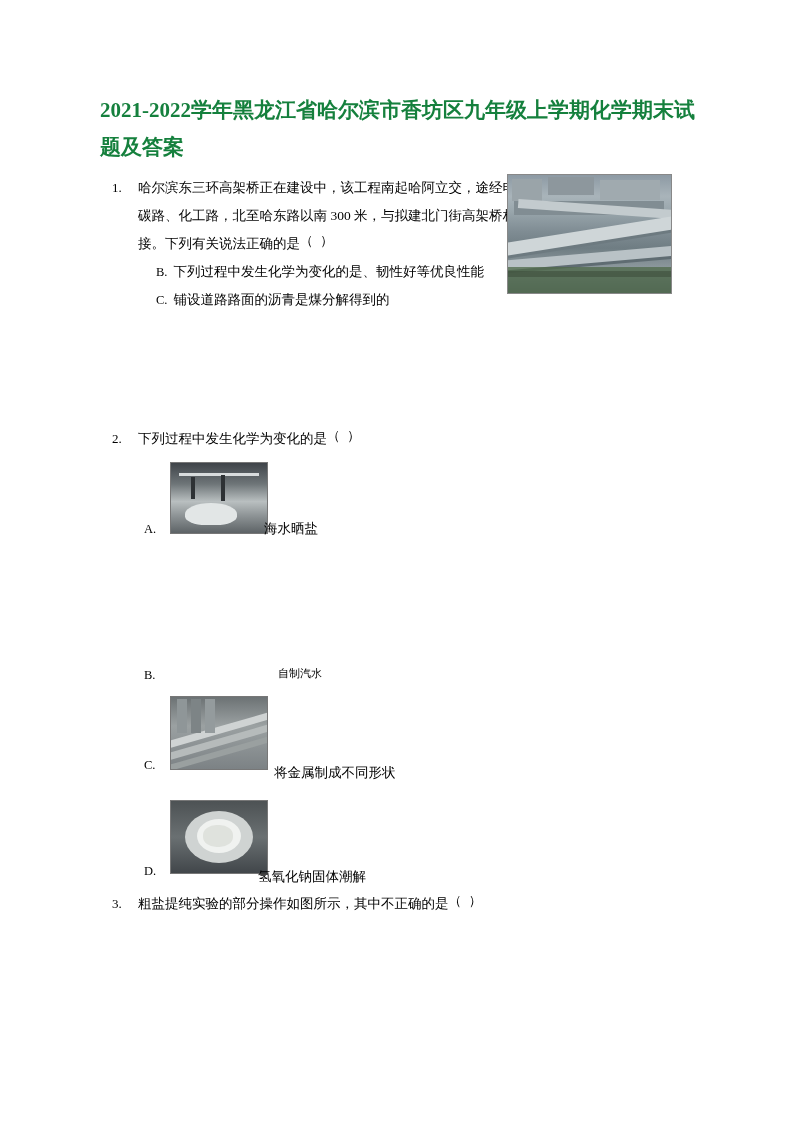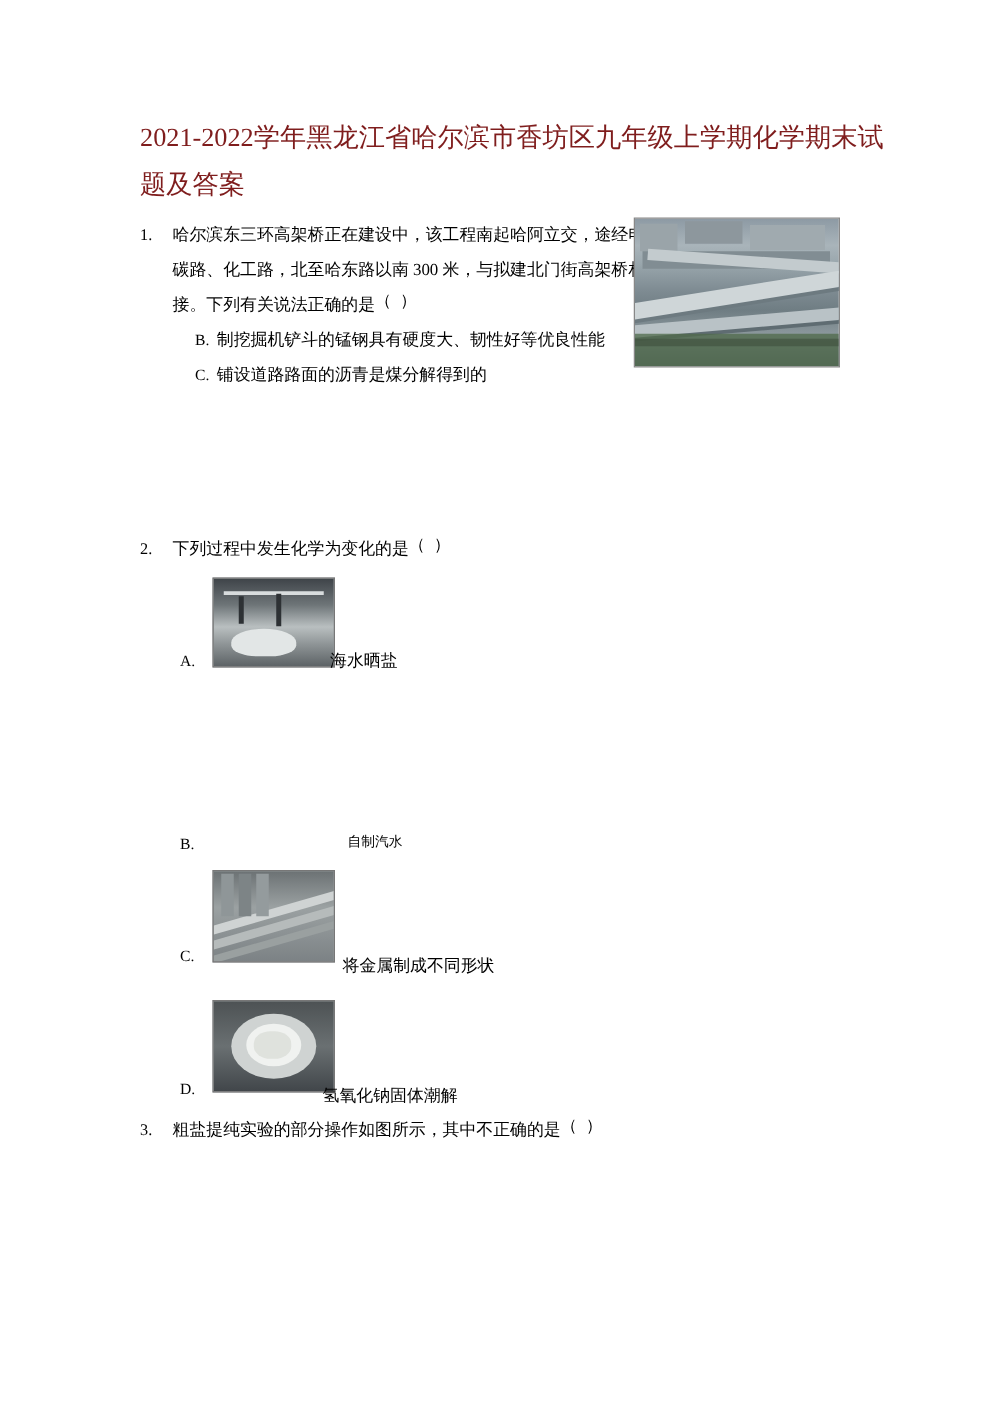--- a/index.html
+++ b/index.html
@@ -17,29 +17,29 @@
   }
   .page {
     position: relative;
     width: 794px;
     height: 1123px;
     box-sizing: border-box;
     padding: 0;
   }
   .doc-title {
     position: absolute;
-    left: 112px;
+    left: 100px;
     top: 92px;
     width: 600px;
     font-family: "Liberation Serif", serif;
     font-size: 21px;
-    font-weight: normal;
+    font-weight: bold;
     line-height: 37px;
     letter-spacing: 0px;
-    color: #7f1d1d;
+    color: #15803d;
   }
   .question {
     position: absolute;
     left: 112px;
     width: 580px;
     font-size: 13.5px;
     line-height: 28px;
   }
   .q-num {
     position: absolute;
@@ -109,21 +109,21 @@
 <body>
 
 <div class="page">
 
   <div class="doc-title">2021-2022学年黑龙江省哈尔滨市香坊区九年级上学期化学期末试题及答案</div>
 
   <div class="question" style="top:174px;">
     <span class="q-num">1.</span>
     <div class="q-body" style="width:380px;">
       <div class="q-stem"><span>哈尔滨东三环高架桥正在建设中，该工程南起哈阿立交，途经电碳路、化工路，北至哈东路以南 300 米，与拟建北门街高架桥相接。下列有关说法正确的是</span><span class="paren">（   ）</span></div>
-      <div class="opt"><span class="opt-letter">B.</span><span>制挖掘机铲斗的锰钢具有硬度大、韧性好等优良性能</span></div>
+      <div class="opt"><span class="opt-letter">B.</span><span>下列过程中发生化学为变化的是、韧性好等优良性能</span></div>
       <div class="opt"><span class="opt-letter">C.</span><span>铺设道路路面的沥青是煤分解得到的</span></div>
     </div>
   </div>
 
   <div class="q1-photo">
     <div class="bldg" style="left:4px; top:4px; width:30px; height:22px; background:#9aa4a9;"></div>
     <div class="bldg" style="left:40px; top:2px; width:46px; height:18px; background:#8d979d;"></div>
     <div class="bldg" style="left:92px; top:5px; width:60px; height:20px; background:#a0aaaf;"></div>
     <div class="bldg" style="left:6px; top:26px; width:150px; height:14px; background:#818d93;"></div>
     <div class="road r3"></div>

